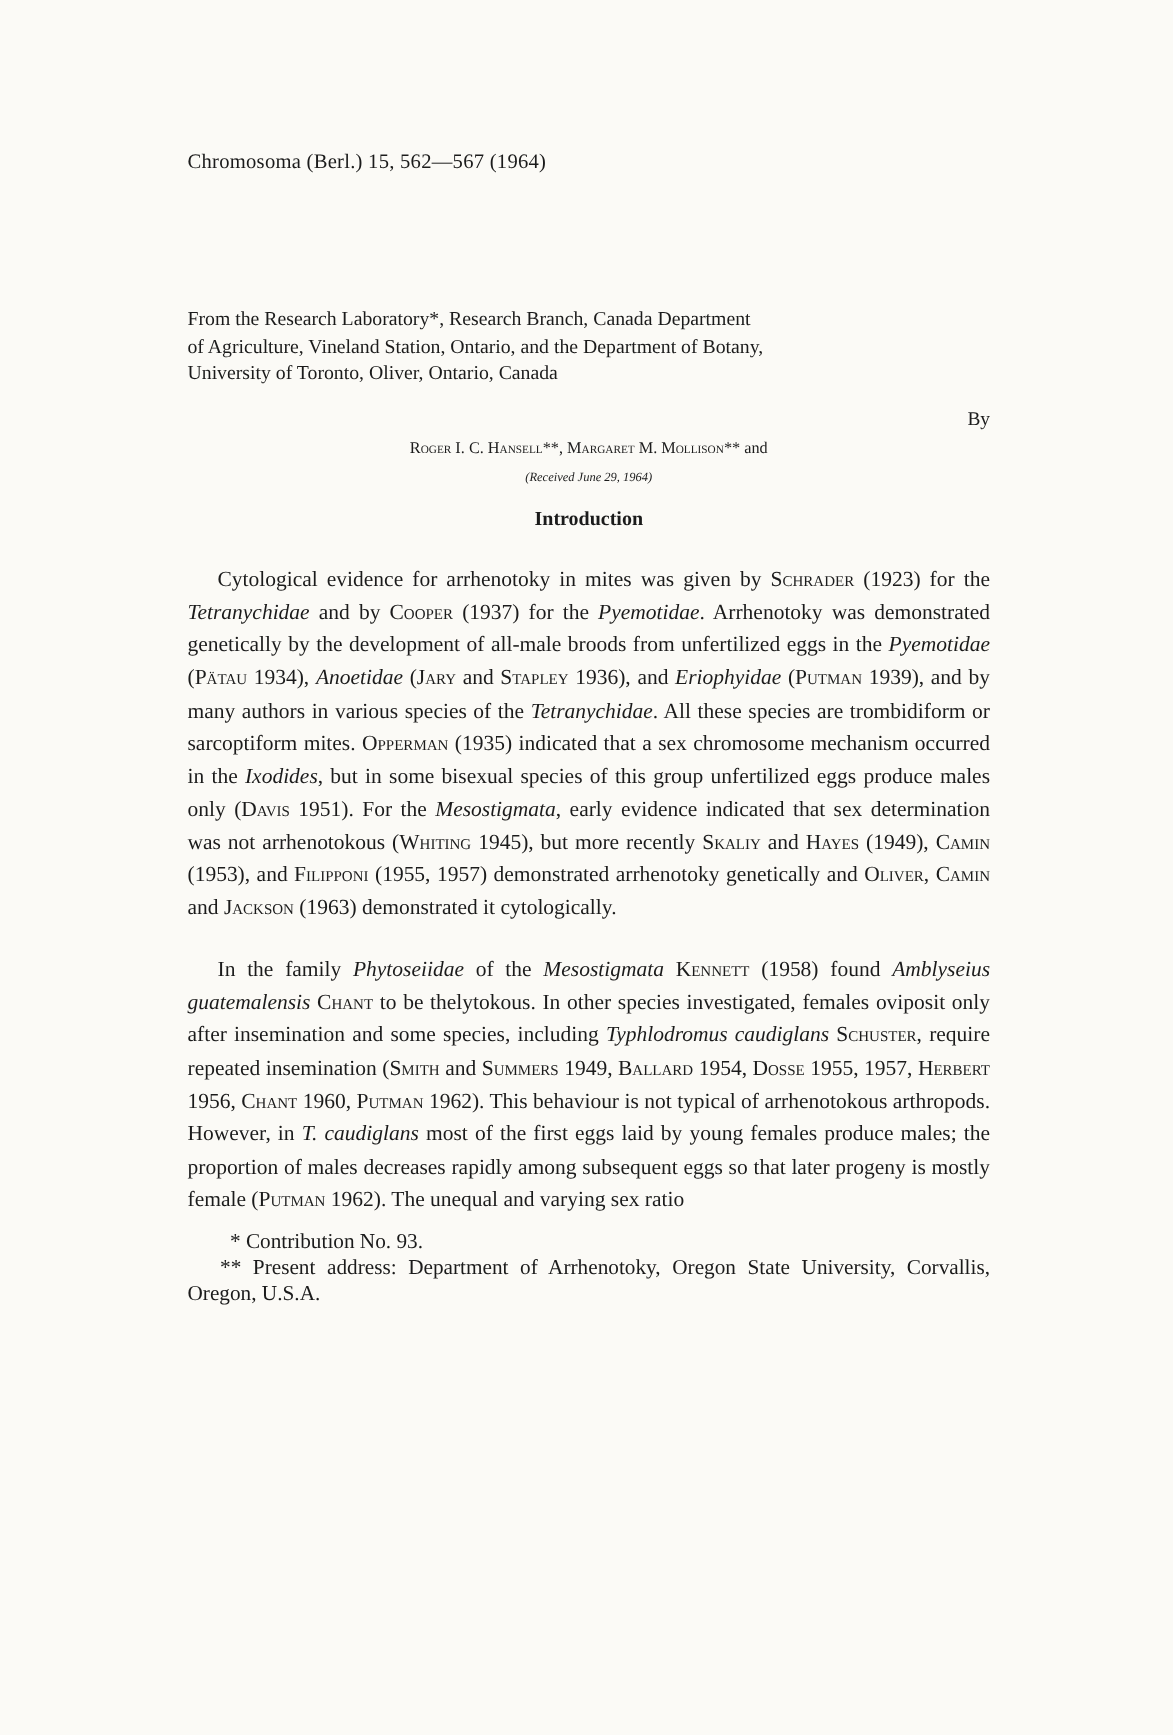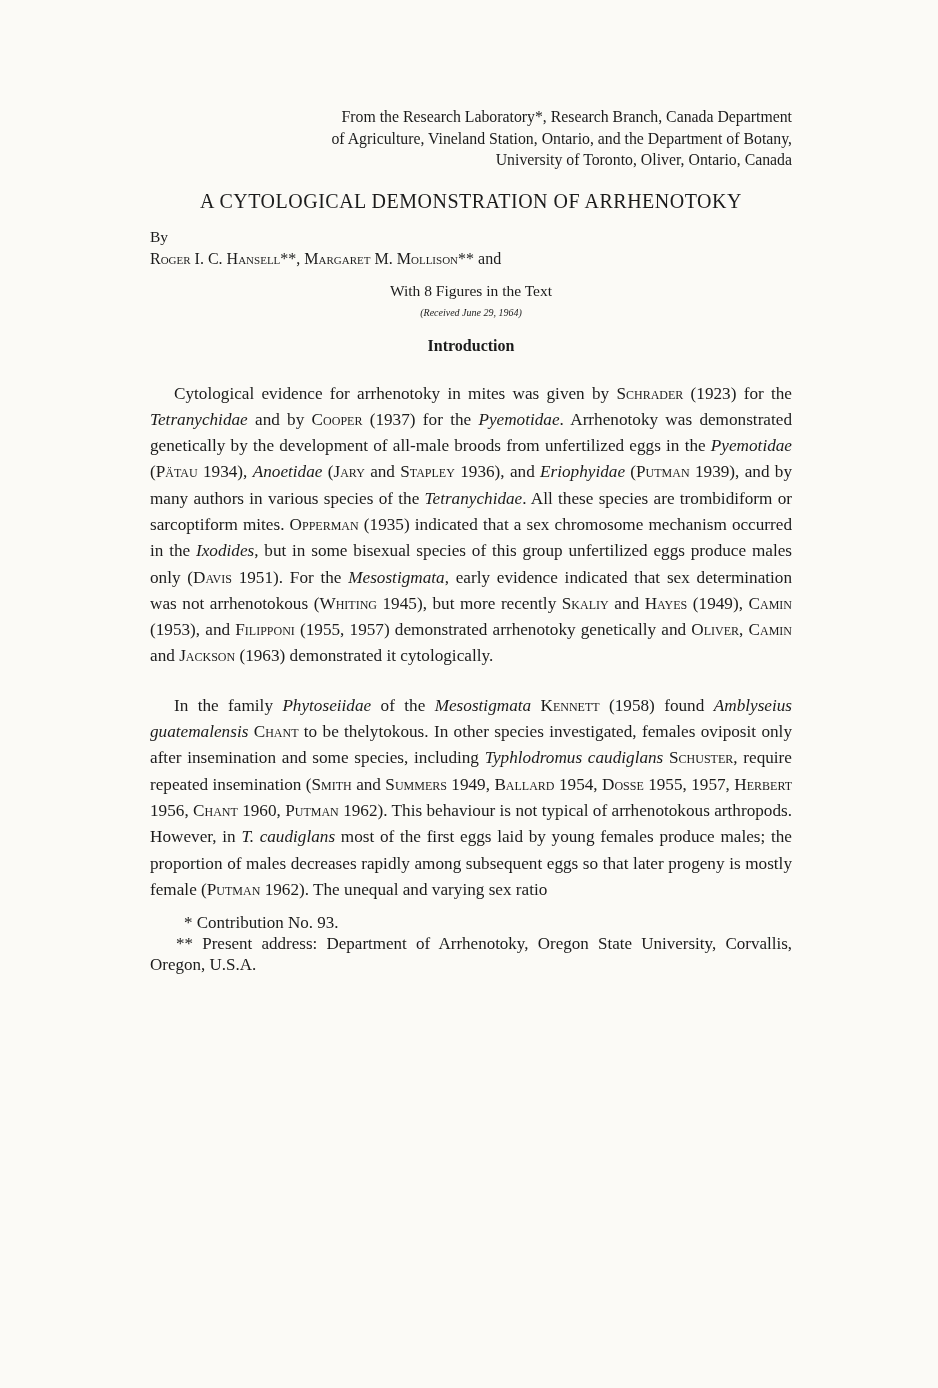--- a/index.html
+++ b/index.html
@@ -25,43 +25,43 @@
   }
 
   .citation {
     margin-top: 119px;
     font-size: 16.5px;
     letter-spacing: 0.2px;
   }
 
   .affiliation {
     margin-top: 106px;
-    text-align: right;
+    text-align: left;
     font-size: 15.8px;
     line-height: 21.5px;
   }
 
   .title {
     margin-top: 17px;
     text-align: center;
     font-size: 20px;
     font-weight: normal;
     line-height: 27px;
     letter-spacing: 0.5px;
   }
 
   .by-label {
     margin-top: 13px;
-    text-align: left;
+    text-align: right;
     font-size: 15.5px;
   }
 
   .authors-line {
-    text-align: left;
-    font-size: 16px;
+    text-align: center;
+    font-size: 13px;
     line-height: 25px;
   }
   .authors-line:first-of-type { margin-top: 5px; }
 
   .figures-note {
     margin-top: 11px;
     text-align: center;
     font-size: 15.5px;
   }
 
@@ -99,37 +99,36 @@
 
   .footnote { text-align: justify; }
   .footnote.fn-1 { text-indent: 34px; }
   .footnote.fn-2 { text-indent: 26px; }
 </style>
 </head>
 <body>
 
 <div class="content">
 
+  <div class="citation">Chromosoma (Berl.) 15, 562—567 (1964)</div>
 
   <div class="affiliation">
     <div>From the Research Laboratory*, Research Branch, Canada Department</div>
     <div>of Agriculture, Vineland Station, Ontario, and the Department of Botany,</div>
     <div>University of Toronto, Oliver, Ontario, Canada</div>
   </div>
 
   <h1 class="title">
-    <div>A CYTOLOGICAL DEMONSTRATION OF ARRHENOTOKY</div>
   </h1>
 
   <div class="by-label">By</div>
 
   <div class="authors-line"><span class="seg-sc">Roger I. C. Hansell</span><span>**, </span><span class="seg-sc">Margaret M. Mollison</span><span>** and</span></div>
 
 
-  <div class="figures-note">With 8 Figures in the Text</div>
 
   <div class="received">(Received June 29, 1964)</div>
 
   <h2 class="section-heading">Introduction</h2>
 
   <p class="body-para indent"><span>Cytological evidence for arrhenotoky in mites was given by </span><span class="seg-sc">Schrader</span><span> (1923) for the </span><span class="seg-i">Tetranychidae</span><span> and by </span><span class="seg-sc">Cooper</span><span> (1937) for the </span><span class="seg-i">Pyemotidae</span><span>. Arrhenotoky was demonstrated genetically by the development of all-male broods from unfertilized eggs in the </span><span class="seg-i">Pyemotidae</span><span> (</span><span class="seg-sc">Pätau</span><span> 1934), </span><span class="seg-i">Anoetidae</span><span> (</span><span class="seg-sc">Jary</span><span> and </span><span class="seg-sc">Stapley</span><span> 1936), and </span><span class="seg-i">Eriophyidae</span><span> (</span><span class="seg-sc">Putman</span><span> 1939), and by many authors in various species of the </span><span class="seg-i">Tetranychidae</span><span>. All these species are trombidiform or sarcoptiform mites. </span><span class="seg-sc">Opperman</span><span> (1935) indicated that a sex chromosome mechanism occurred in the </span><span class="seg-i">Ixodides</span><span>, but in some bisexual species of this group unfertilized eggs produce males only (</span><span class="seg-sc">Davis</span><span> 1951). For the </span><span class="seg-i">Mesostigmata</span><span>, early evidence indicated that sex determination was not arrhenotokous (</span><span class="seg-sc">Whiting</span><span> 1945), but more recently </span><span class="seg-sc">Skaliy</span><span> and </span><span class="seg-sc">Hayes</span><span> (1949), </span><span class="seg-sc">Camin</span><span> (1953), and </span><span class="seg-sc">Filipponi</span><span> (1955, 1957) demonstrated arrhenotoky genetically and </span><span class="seg-sc">Oliver</span><span>, </span><span class="seg-sc">Camin</span><span> and </span><span class="seg-sc">Jackson</span><span> (1963) demonstrated it cytologically.</span></p>
 
   <p class="body-para indent"><span>In the family </span><span class="seg-i">Phytoseiidae</span><span> of the </span><span class="seg-i">Mesostigmata</span><span> </span><span class="seg-sc">Kennett</span><span> (1958) found </span><span class="seg-i">Amblyseius guatemalensis</span><span> </span><span class="seg-sc">Chant</span><span> to be thelytokous. In other species investigated, females oviposit only after insemination and some species, including </span><span class="seg-i">Typhlodromus caudiglans</span><span> </span><span class="seg-sc">Schuster</span><span>, require repeated insemination (</span><span class="seg-sc">Smith</span><span> and </span><span class="seg-sc">Summers</span><span> 1949, </span><span class="seg-sc">Ballard</span><span> 1954, </span><span class="seg-sc">Dosse</span><span> 1955, 1957, </span><span class="seg-sc">Herbert</span><span> 1956, </span><span class="seg-sc">Chant</span><span> 1960, </span><span class="seg-sc">Putman</span><span> 1962). This behaviour is not typical of arrhenotokous arthropods. However, in </span><span class="seg-i">T. caudiglans</span><span> most of the first eggs laid by young females produce males; the proportion of males decreases rapidly among subsequent eggs so that later progeny is mostly female (</span><span class="seg-sc">Putman</span><span> 1962). The unequal and varying sex ratio</span></p>
 
   <div class="footnotes">

